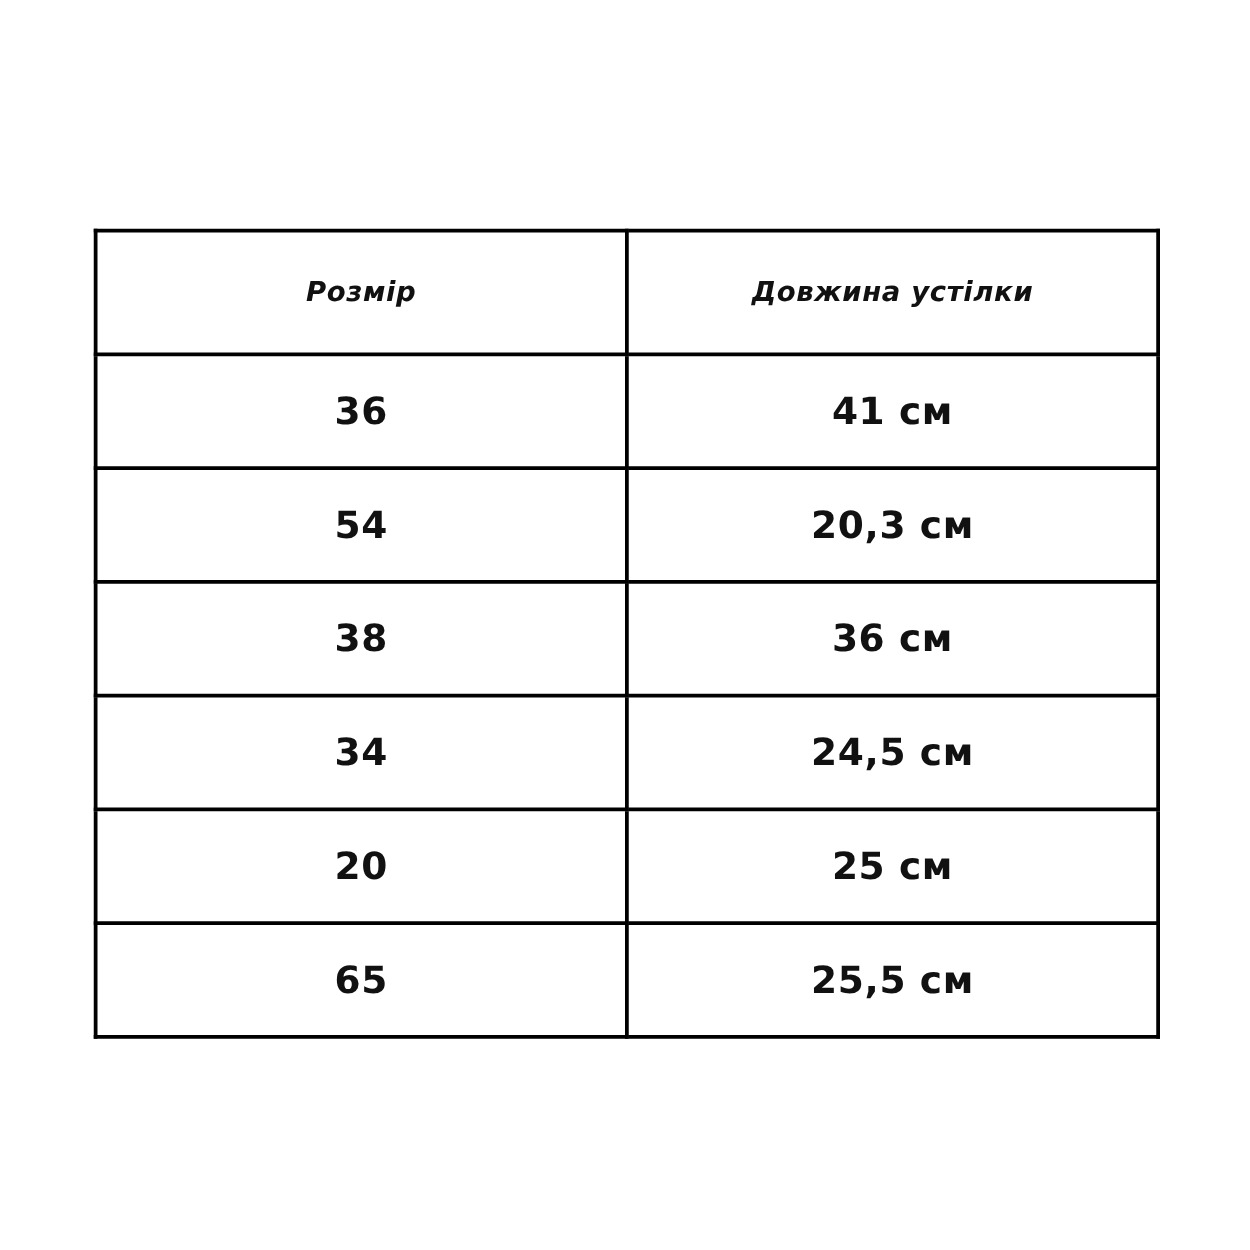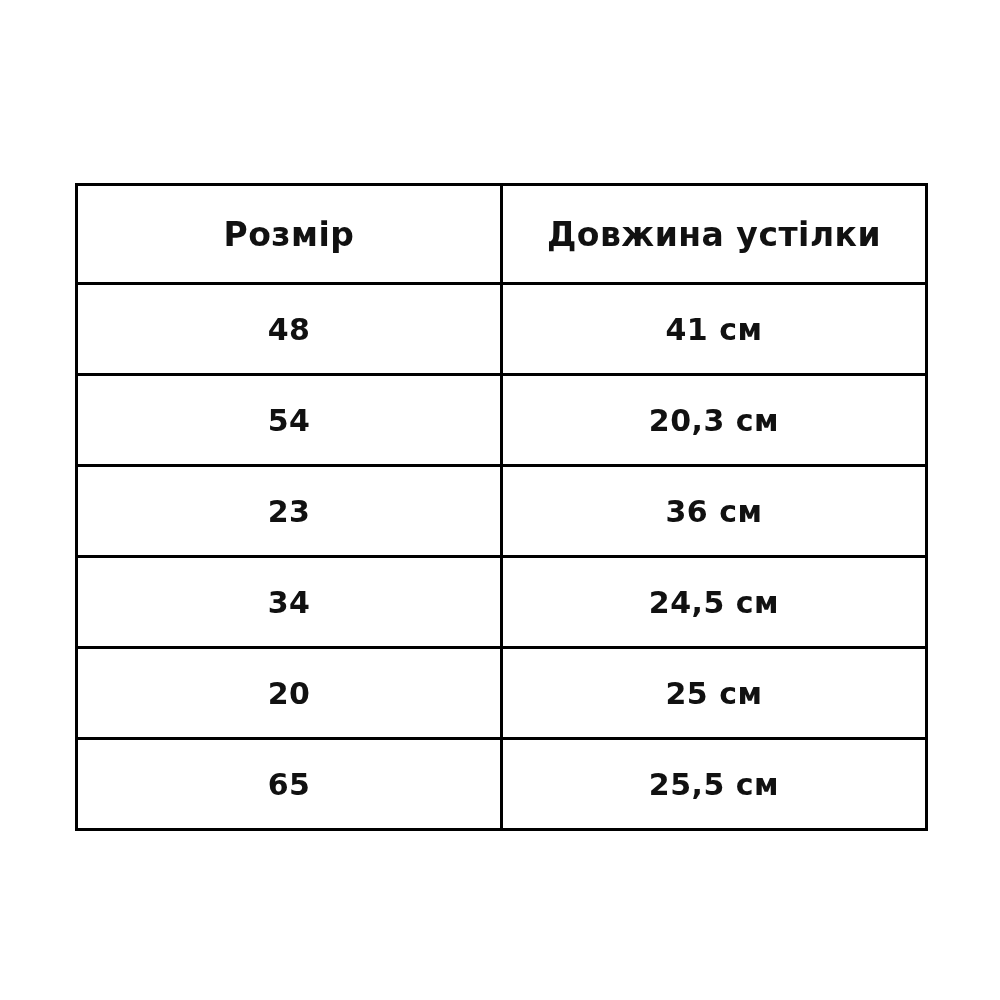--- a/index.html
+++ b/index.html
@@ -38,23 +38,24 @@
   table.size-table td,
   table.size-table th {
     border: 3px solid #000000;
     text-align: center;
     vertical-align: middle;
     padding: 0;
   }
 
   table.size-table th {
     height: 96px;
-    font-size: 33px;
+    font-size: 22px;
     font-weight: bold;
     letter-spacing: 0.5px;
+    font-style: italic;
   }
 
   table.size-table td {
     height: 88px;
     font-size: 30px;
     font-weight: bold;
     letter-spacing: 0.5px;
   }
 
   col.col-size { width: 425px; }
@@ -71,29 +72,29 @@
         <col class="col-len">
       </colgroup>
       <thead>
         <tr>
           <th>Розмір</th>
           <th>Довжина устілки</th>
         </tr>
       </thead>
       <tbody>
         <tr>
-          <td>48</td>
+          <td>36</td>
           <td>41 см</td>
         </tr>
         <tr>
           <td>54</td>
           <td>20,3 см</td>
         </tr>
         <tr>
-          <td>23</td>
+          <td>38</td>
           <td>36 см</td>
         </tr>
         <tr>
           <td>34</td>
           <td>24,5 см</td>
         </tr>
         <tr>
           <td>20</td>
           <td>25 см</td>
         </tr>

